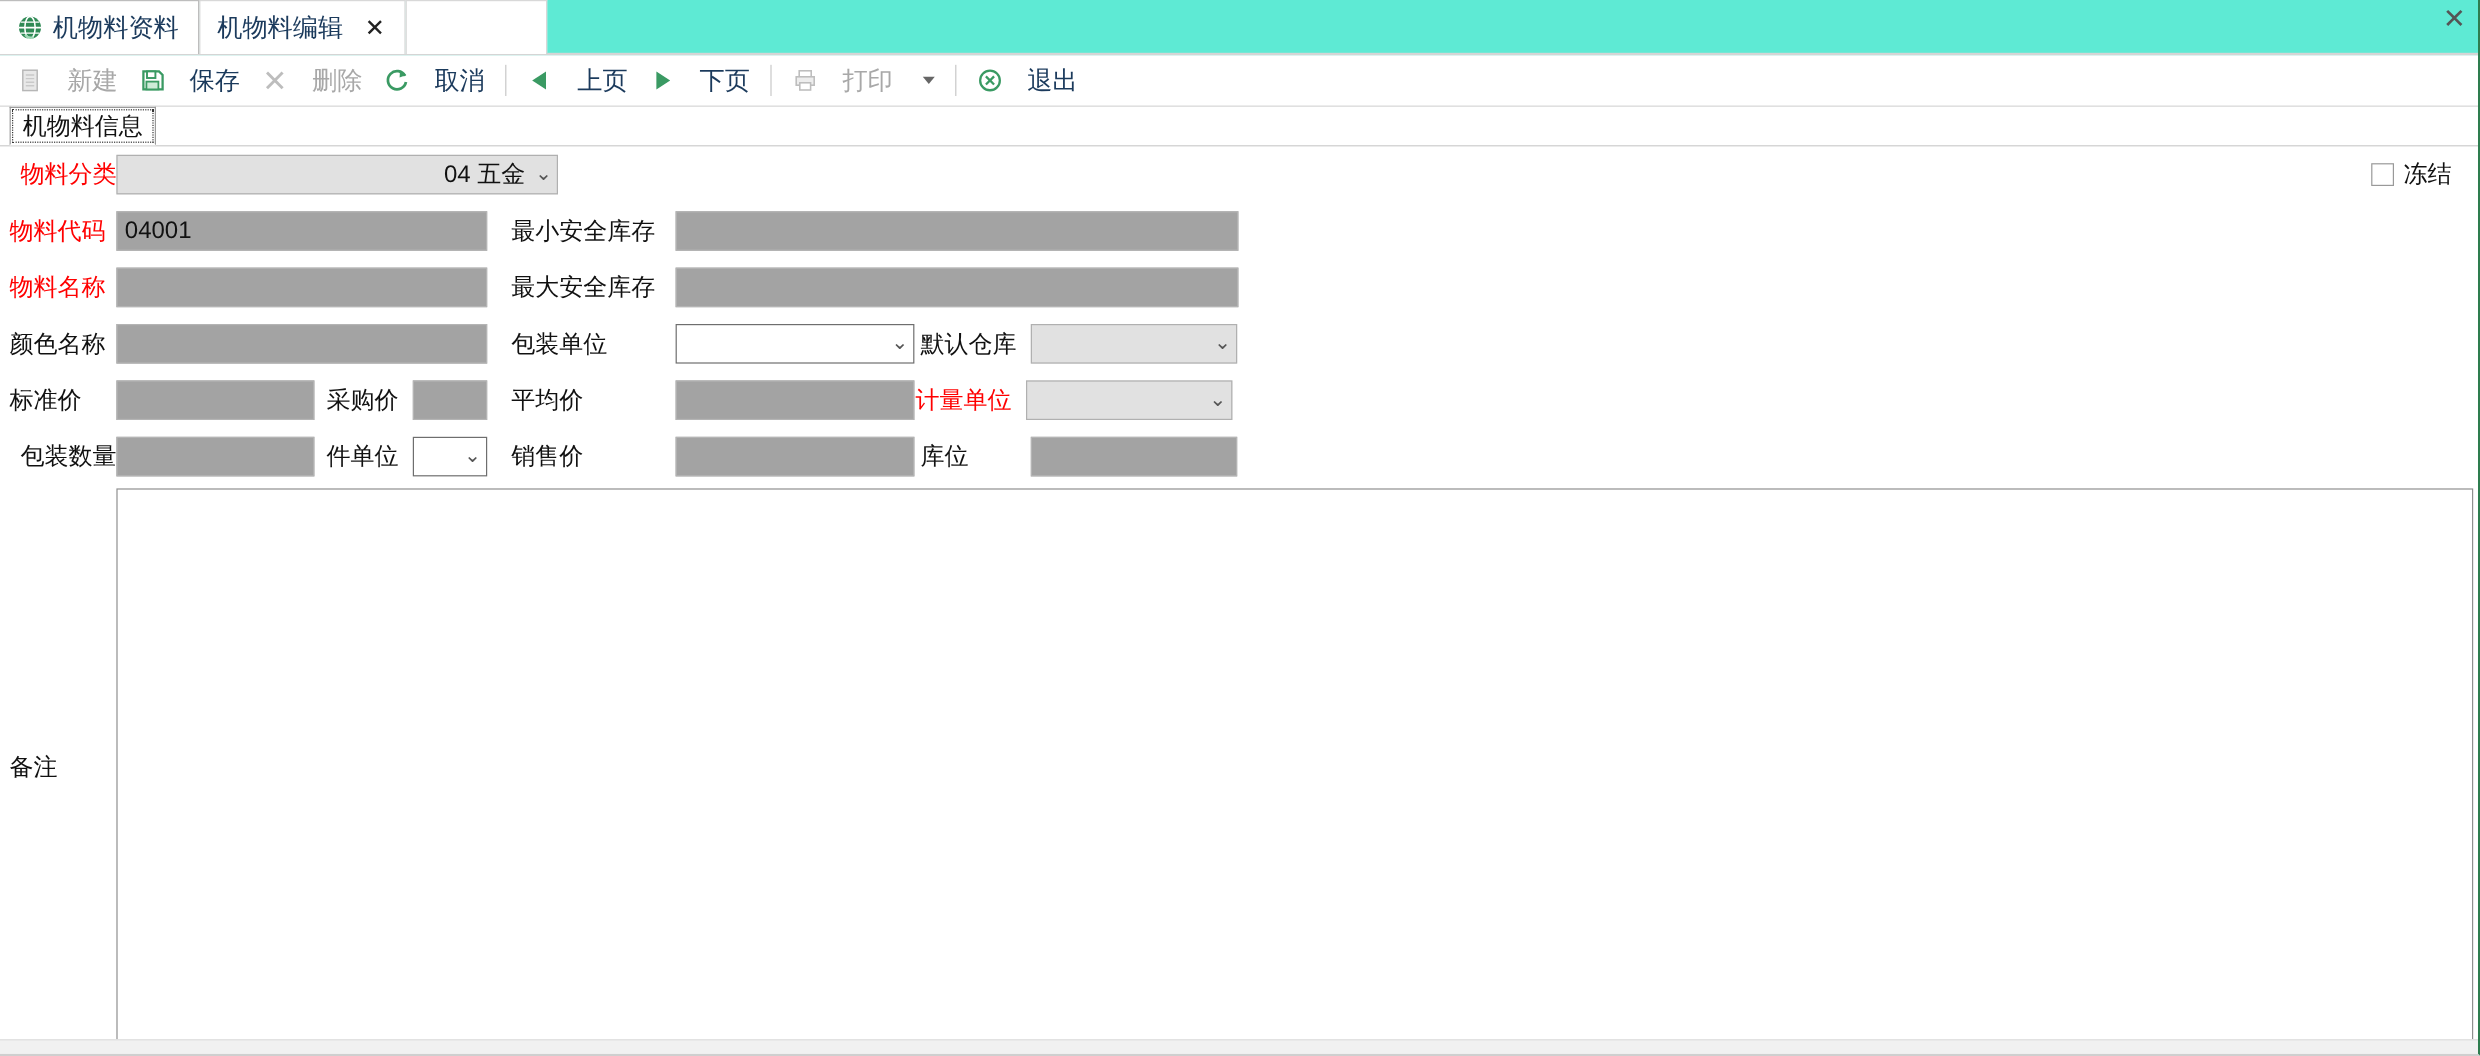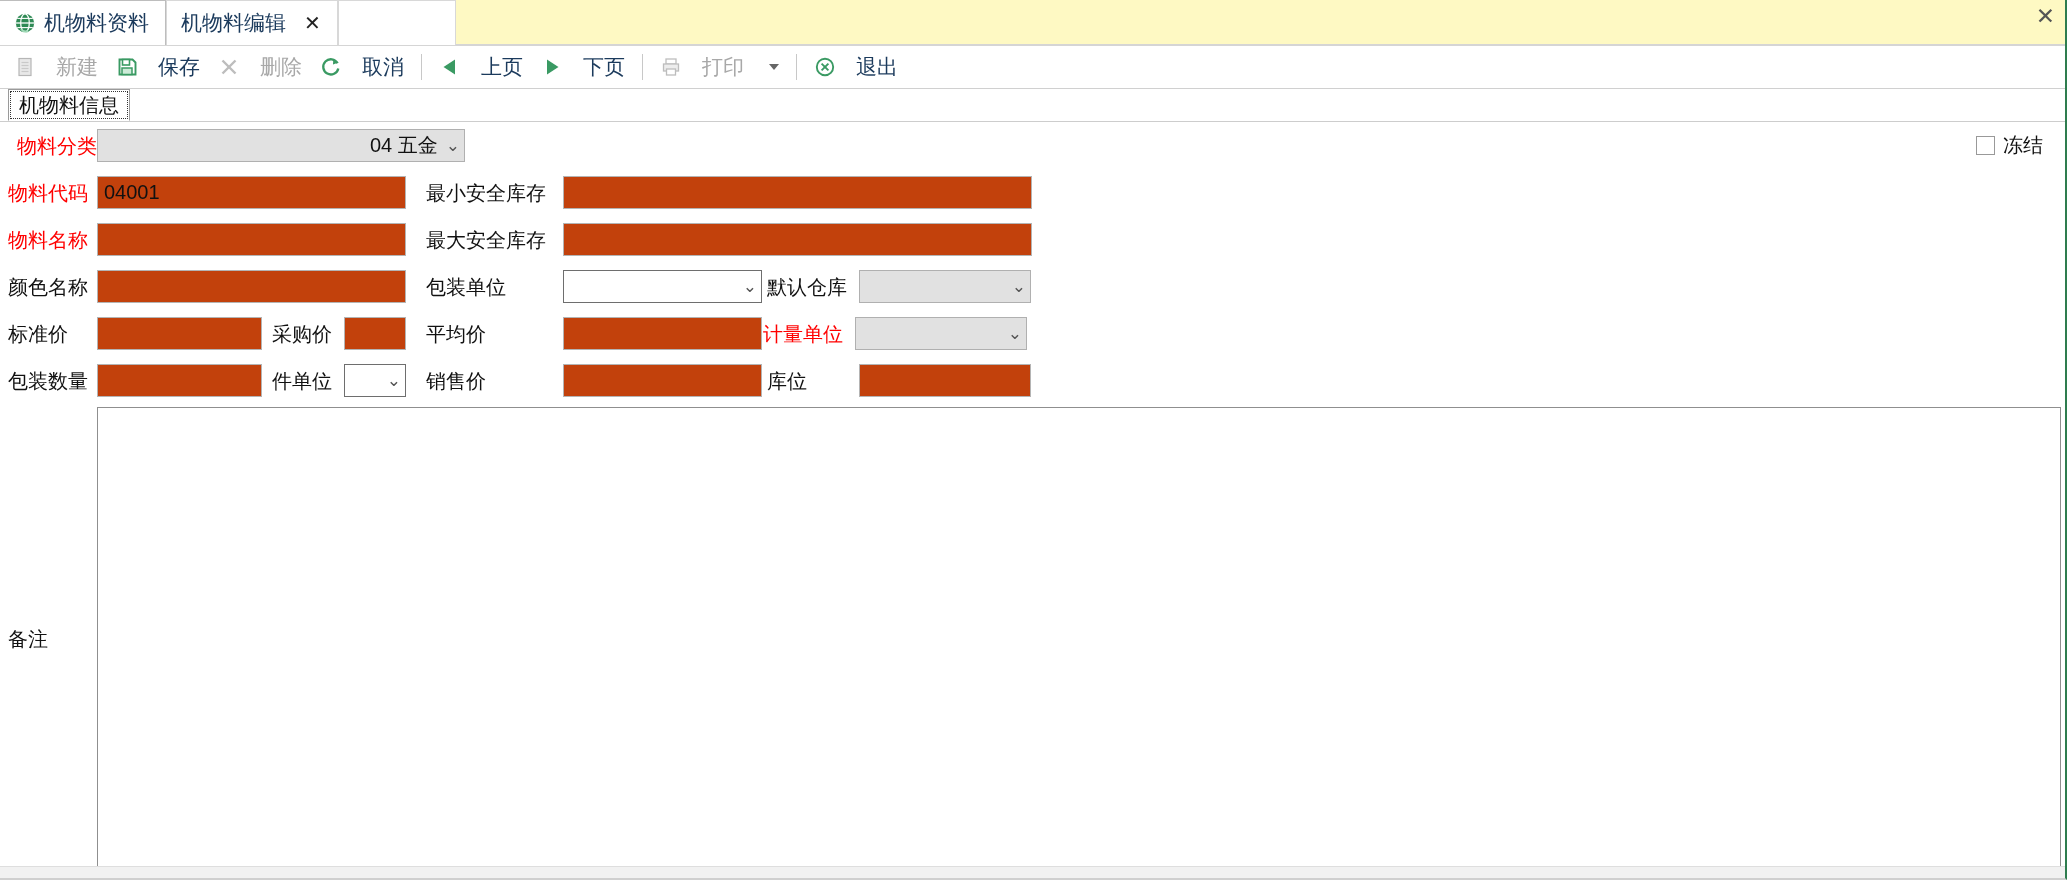--- a/index.html
+++ b/index.html
@@ -15,21 +15,21 @@
     width: 2067px; height: 880px;
     background: #ffffff;
     border-right: 2px solid #2e7d4f;
     border-bottom: 2px solid #cfcfcf;
   }
 
   
   .tabstrip {
     position: relative;
     height: 46px;
-    background: #fef9c3;
+    background: #5eead4;
     border-bottom: 1px solid #d5d5d5;
     display: flex;
     align-items: flex-end;
     padding-left: 0px;
   }
   .tab {
     height: 45px;
     display: flex;
     align-items: center;
     gap: 8px;
@@ -167,21 +167,21 @@
     font-size: 20px;
     color: #111;
     white-space: nowrap;
     line-height: 1;
   }
   .lab.req { color: #ff0000; }
 
   .inp {
     height: 33px;
     border: 1px solid #b4b4b4;
-    background: #c2410c;
+    background: #a3a3a3;
     font-size: 20px;
     color: #111;
     padding: 0 6px;
     font-family: "Liberation Sans", sans-serif;
     outline: none;
   }
   .inp::placeholder { color: #aaa; }
 
   .sel {
     height: 33px;
@@ -455,21 +455,21 @@
       <span class="lab" style="width:137px; margin-left:20px;">平均价</span>
       <input class="inp" style="width: 199px;" value="">
       <span class="lab req" style="width:92px; margin-left:1px;">计量单位</span>
       <div class="sel gray" style="width:172px;">
         <span class="selval"></span>
         <span class="chev">⌄</span>
       </div>
     </div>
 
     <div class="row">
-      <span class="lab" style="width:89px;">包装数量</span>
+      <span class="lab" style="width:89px;text-align:right;">包装数量</span>
       <input class="inp" style="width: 165px;" value="">
       <span class="lab" style="width:72px; margin-left:10px;">件单位</span>
       <div class="sel strong" style="width:62px;">
         <span class="selval"></span>
         <span class="chev">⌄</span>
       </div>
       <span class="lab" style="width:137px; margin-left:20px;">销售价</span>
       <input class="inp" style="width: 199px;" value="">
       <span class="lab" style="width:92px; margin-left:5px;">库位</span>
       <input class="inp" style="width: 172px;" value="">

